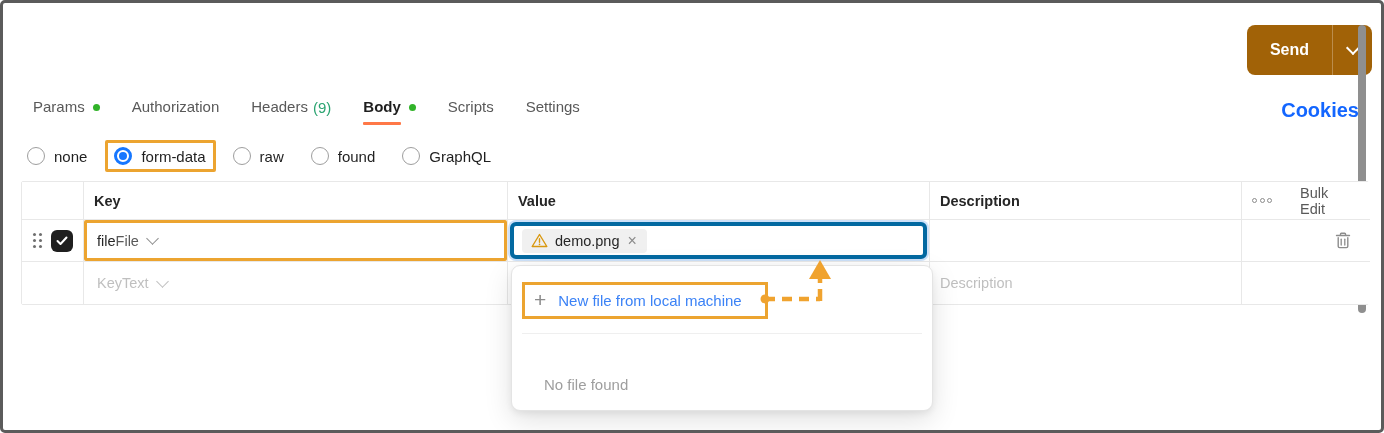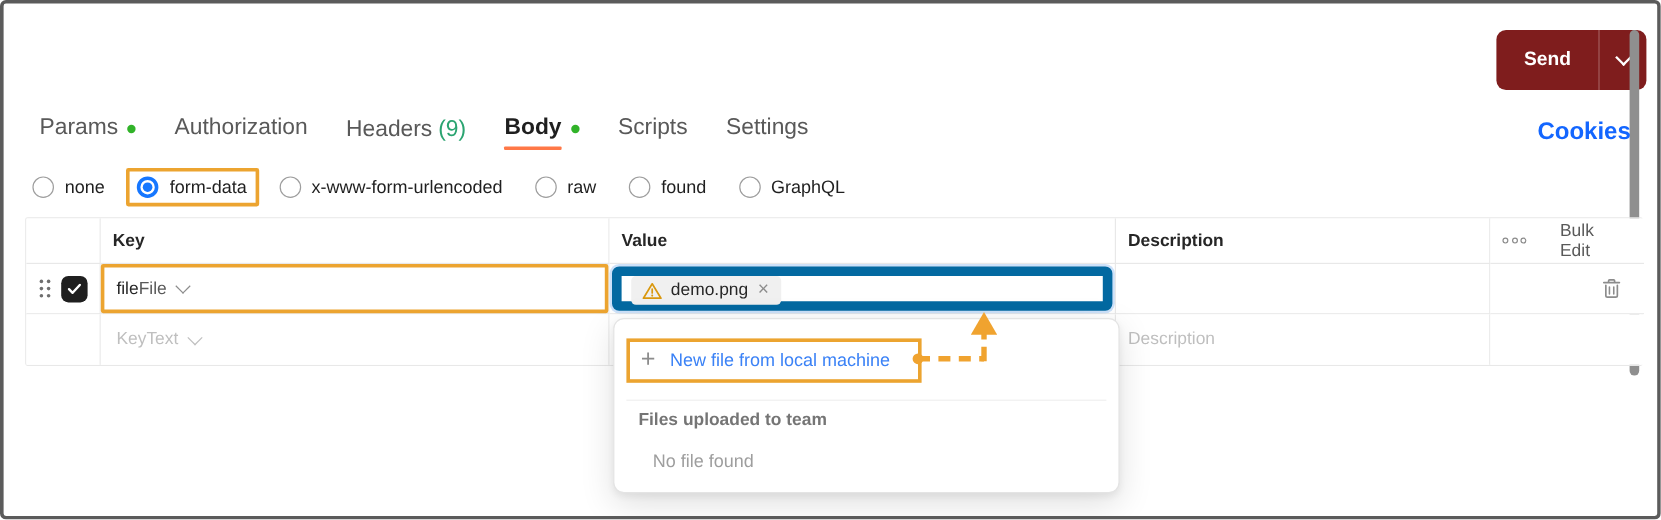--- a/index.html
+++ b/index.html
@@ -19,30 +19,30 @@
   .method .chev { margin-left:36px; }
   .method-divider { width:1px; height:30px; background:#e5e5e5; }
   .url-text { padding-left:21px; font-size:15px; color:#1f1f1f; white-space:nowrap; overflow:hidden; }
   .chev { width:9px; height:9px; border-right:1.8px solid #8c8c8c; border-bottom:1.8px solid #8c8c8c;
           transform:rotate(45deg); margin-top:-4px; display:inline-block; }
   .chev.white { border-color:#fff; border-width:2.2px; width:10px; height:10px; }
   .chev.placeholder { border-color:#bfbfbf; }
   
   .send-btn {
     position:absolute; left:1244px; top:22px; width:125px; height:50px;
-    background:#7f1d1d; border-radius:8px; display:flex; align-items:center; cursor:pointer;
+    background:#a16207; border-radius:8px; display:flex; align-items:center; cursor:pointer;
   }
   .send-label { width:85px; text-align:center; color:#fff; font-weight:bold; font-size:16px; }
   .send-divider { width:1px; height:50px; background:rgba(255,255,255,.28); }
   .send-caret { flex:1; display:flex; justify-content:center; align-items:center; height:100%; }
   
   .scrollbar { position:absolute; right:15px; top:22px; width:8px; height:288px; background:#8f8f8f; border-radius:4px; }
   
   .tabs { position:absolute; left:30px; top:94px; display:flex; gap:32px; align-items:flex-start; }
-  .tab { display:flex; align-items:center; font-size:19px; color:#595959; cursor:pointer; }
+  .tab { display:flex; align-items:center; font-size:15px; color:#595959; cursor:pointer; }
   .tab-label { position:relative; line-height:20px; }
   .tab.active .tab-label { color:#1f1f1f; font-weight:600; }
   .tab-underline { position:absolute; left:0; right:0; bottom:-8px; height:3px; background:#ff7847; border-radius:1px; }
   .tab-dot { width:7px; height:7px; border-radius:50%; background:#31b329; margin-left:8px; }
   .tab-count { color:#2ba471; margin-left:5px; }
   .cookies { position:absolute; right:22px; top:96px; color:#1366ff; font-weight:bold; font-size:20px; cursor:pointer; }
   
   .radios { position:absolute; left:24px; top:136px; height:34px; display:flex; align-items:center; gap:27px; }
   .radio-opt { display:flex; align-items:center; gap:9px; font-size:15px; color:#1f1f1f; cursor:pointer; position:relative; }
   .radio-circle { width:18px; height:18px; border-radius:50%; border:1.2px solid #9e9e9e; background:#fff; flex:none; position:relative; }
@@ -69,22 +69,22 @@
   .checkbox { width:22px; height:22px; border-radius:6px; background:#1f1f1f; display:flex; align-items:center; justify-content:center; cursor:pointer; }
   .key-cell { }
   .key-text { padding-left:13px; color:#262626; }
   .key-text.ph, .ph { color:#bfbfbf; }
   .type-select { display:flex; align-items:center; gap:9px; padding-right:15px; color:#595959; cursor:pointer; }
   .type-select.ph { color:#bfbfbf; }
   .cell-anno { inset:0; border-width:3px; }
   .desc-text { padding-left:10px; }
   .action-cell { justify-content:flex-end; padding-right:19px; }
   
-  .value-focus { position:absolute; inset:2px; border:8px solid #0369a1; border-radius:6px;
-    box-shadow:0 0 0 2px rgba(76,148,232,.28); display:flex; align-items:flex-start; padding-left:8px; background:#fff; }
+  .value-focus { position:absolute; inset:2px; border:4px solid #0369a1; border-radius:6px;
+    box-shadow:0 0 0 2px rgba(76,148,232,.28); display:flex; align-items:center; padding-left:8px; background:#fff; }
   .file-chip { display:flex; align-items:center; gap:7px; background:#f0f0f0; border-radius:4px; padding:4px 9px; }
   .chip-label { font-size:14.5px; color:#262626; }
   .chip-close { color:#8c8c8c; font-size:16px; line-height:1; cursor:pointer; padding:0 1px; }
   
   .dropdown { position:absolute; left:508px; top:262px; width:422px; height:146px; background:#fff;
     border:1px solid #e4e4e4; border-radius:9px; box-shadow:0 9px 28px rgba(0,0,0,.12), 0 3px 6px rgba(0,0,0,.06); z-index:5; }
   .dd-new-file { position:absolute; left:10px; top:16px; width:246px; height:37px; border:3px solid #eca430;
     display:flex; align-items:center; gap:12px; padding-left:9px; cursor:pointer; background:#fff; }
   .dd-plus { color:#8c8c8c; font-size:21px; font-weight:300; line-height:1; margin-top:-2px; }
   .dd-new-label { font-size:15px; color:#3b82f6; white-space:nowrap; }
@@ -142,24 +142,20 @@
       <span class="radio-circle"></span>
       <span>none</span>
     </div>
     <div class="radio-opt">
       <span class="anno-box radio-anno"></span>
       <span class="radio-circle checked"></span>
       <span>form-data</span>
     </div>
     <div class="radio-opt">
       <span class="radio-circle"></span>
-      <span>x-www-form-urlencoded</span>
-    </div>
-    <div class="radio-opt">
-      <span class="radio-circle"></span>
       <span>raw</span>
     </div>
     <div class="radio-opt">
       <span class="radio-circle"></span>
       <span>found</span>
     </div>
     <div class="radio-opt">
       <span class="radio-circle"></span>
       <span>GraphQL</span>
     </div>
@@ -241,21 +237,20 @@
     </div>
     <div class="cell last-row last-col"></div>
   </div>
 
   <div class="dropdown">
     <div class="dd-new-file">
       <span class="dd-plus">+</span>
       <span class="dd-new-label">New file from local machine</span>
     </div>
     <div class="dd-divider"></div>
-    <div class="dd-section">Files uploaded to team</div>
     <div class="dd-empty">No file found</div>
   </div>
 
   <svg class="arrow-svg" width="80" height="52" viewBox="0 0 80 52">
     <circle cx="6" cy="41" r="4.5" fill="#f0a32f"></circle>
     <path d="M6 41 H61" stroke="#f0a32f" stroke-width="4.5" stroke-dasharray="10 7" fill="none"></path>
     <path d="M61 43 V20" stroke="#f0a32f" stroke-width="4.5" stroke-dasharray="12 6" fill="none"></path>
     <polygon points="50,21 72,21 61,2" fill="#f0a32f"></polygon>
   </svg>
 

